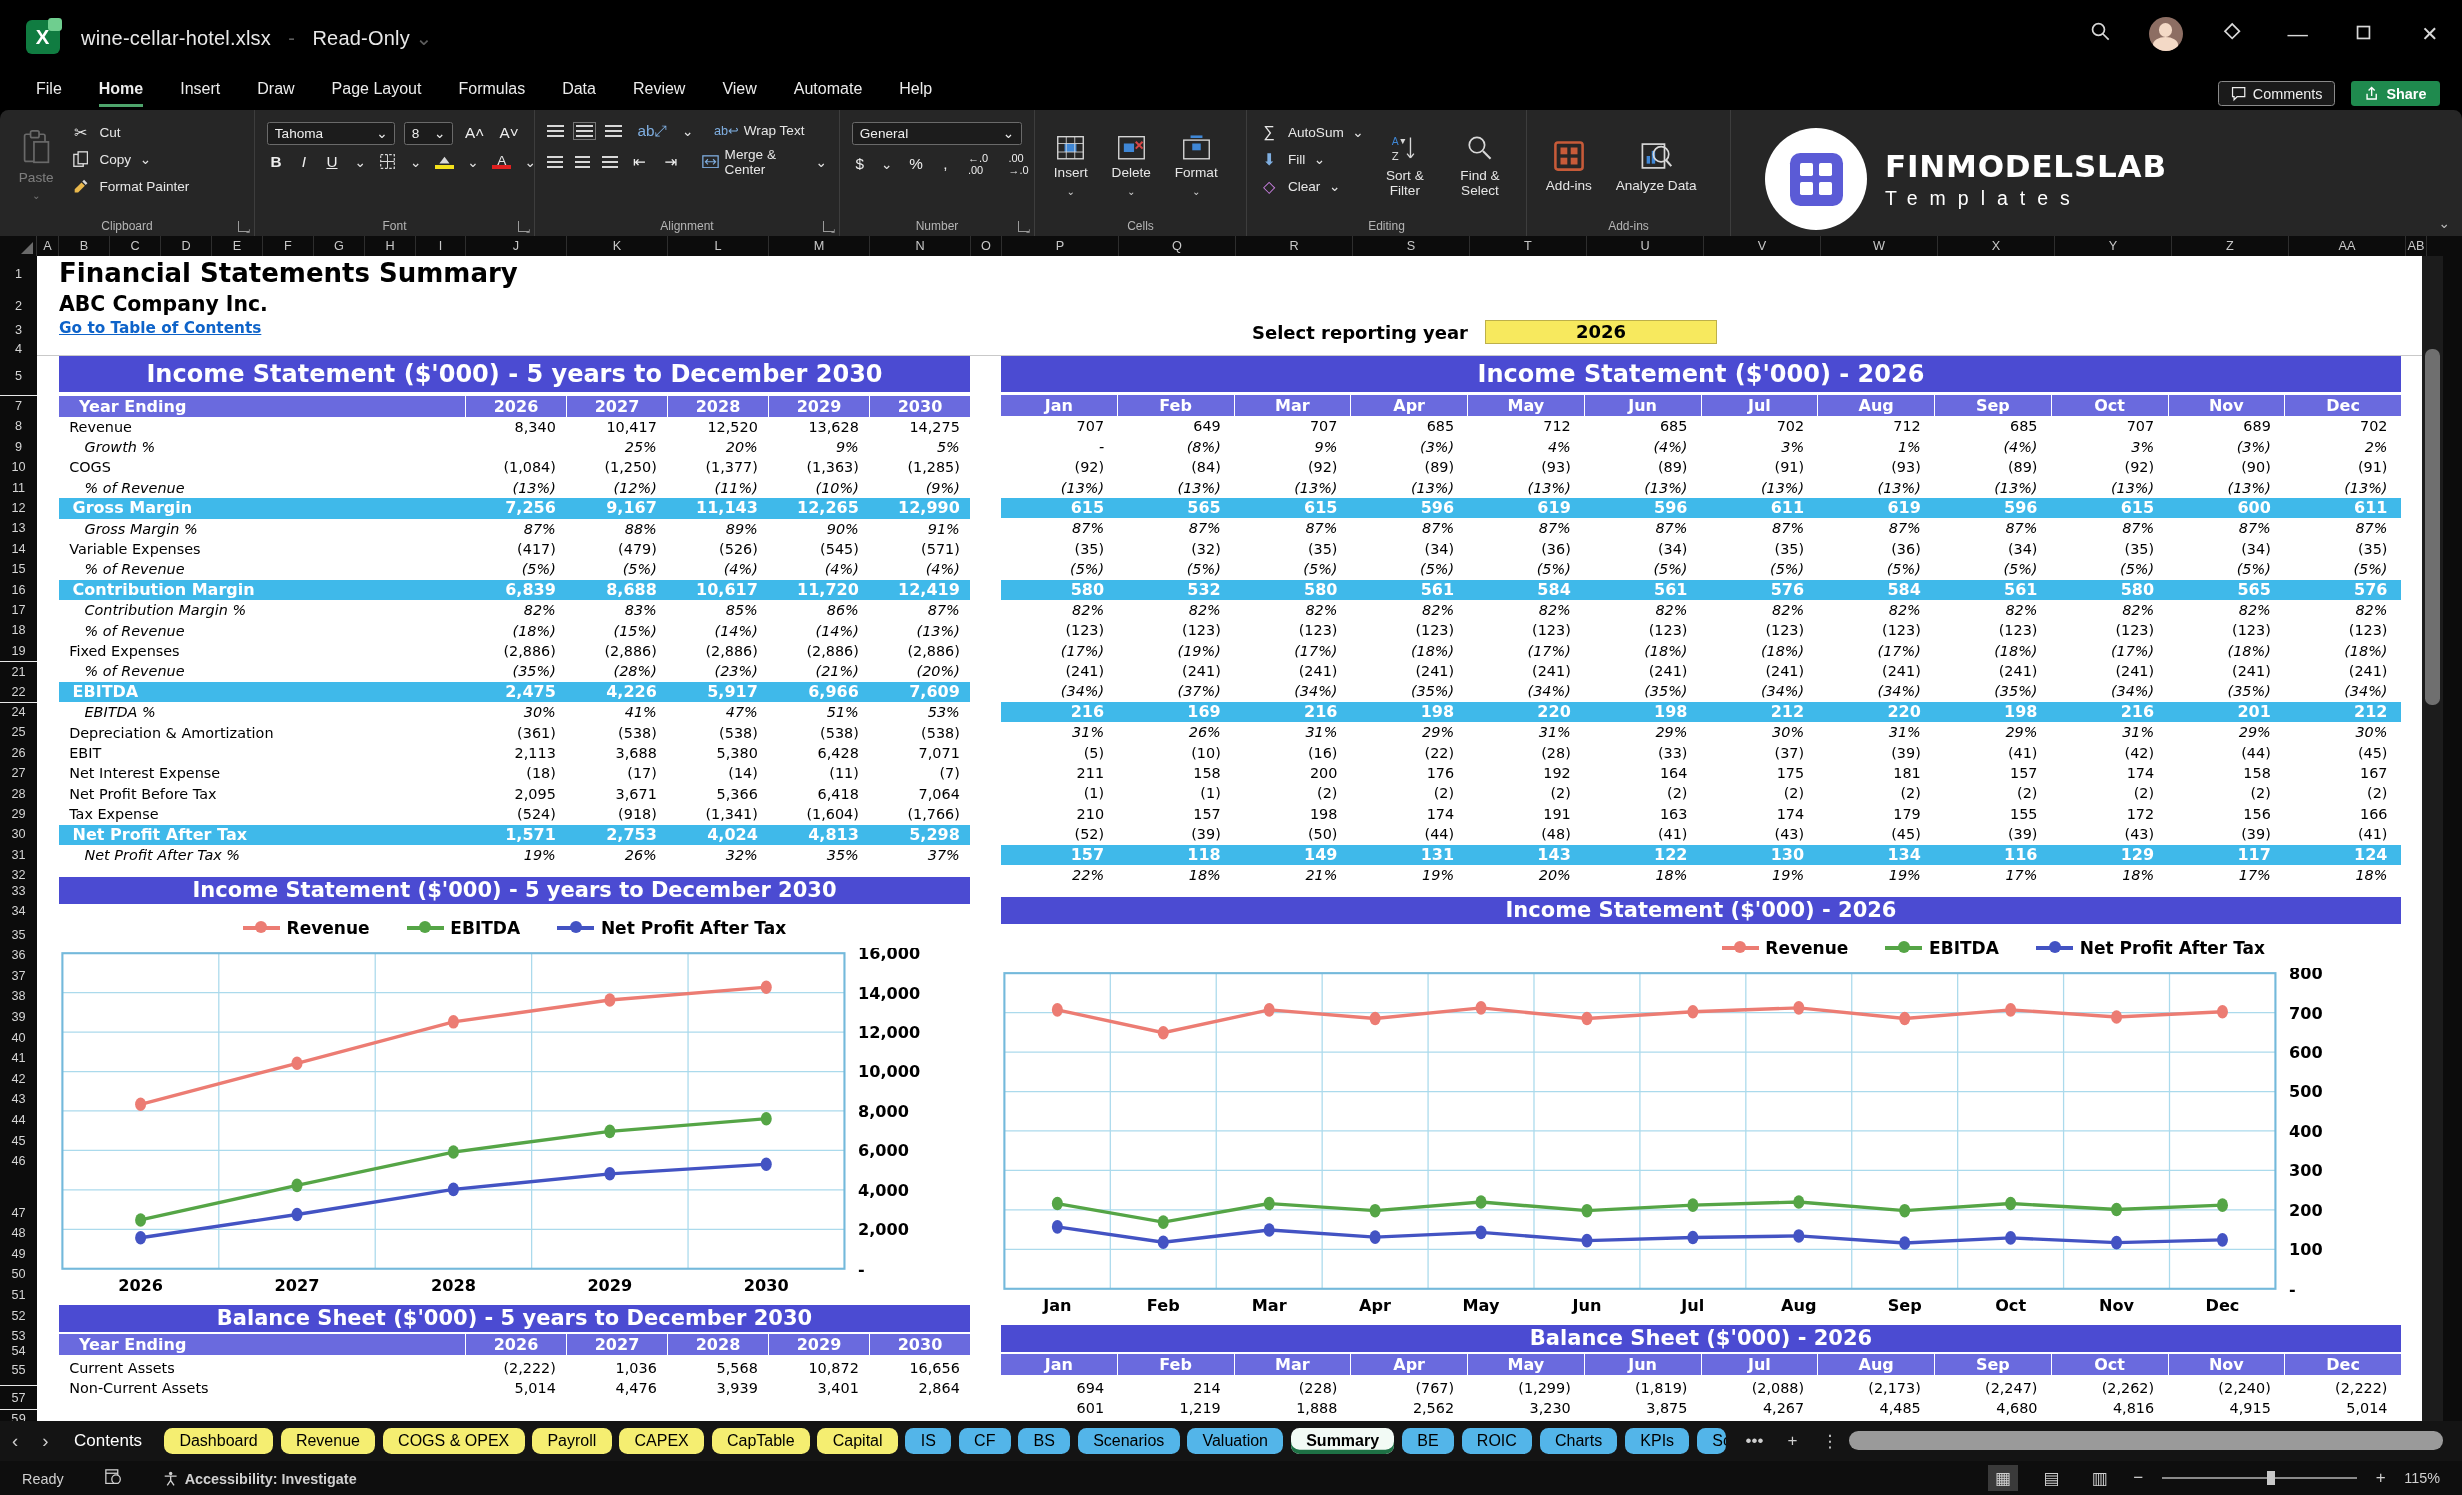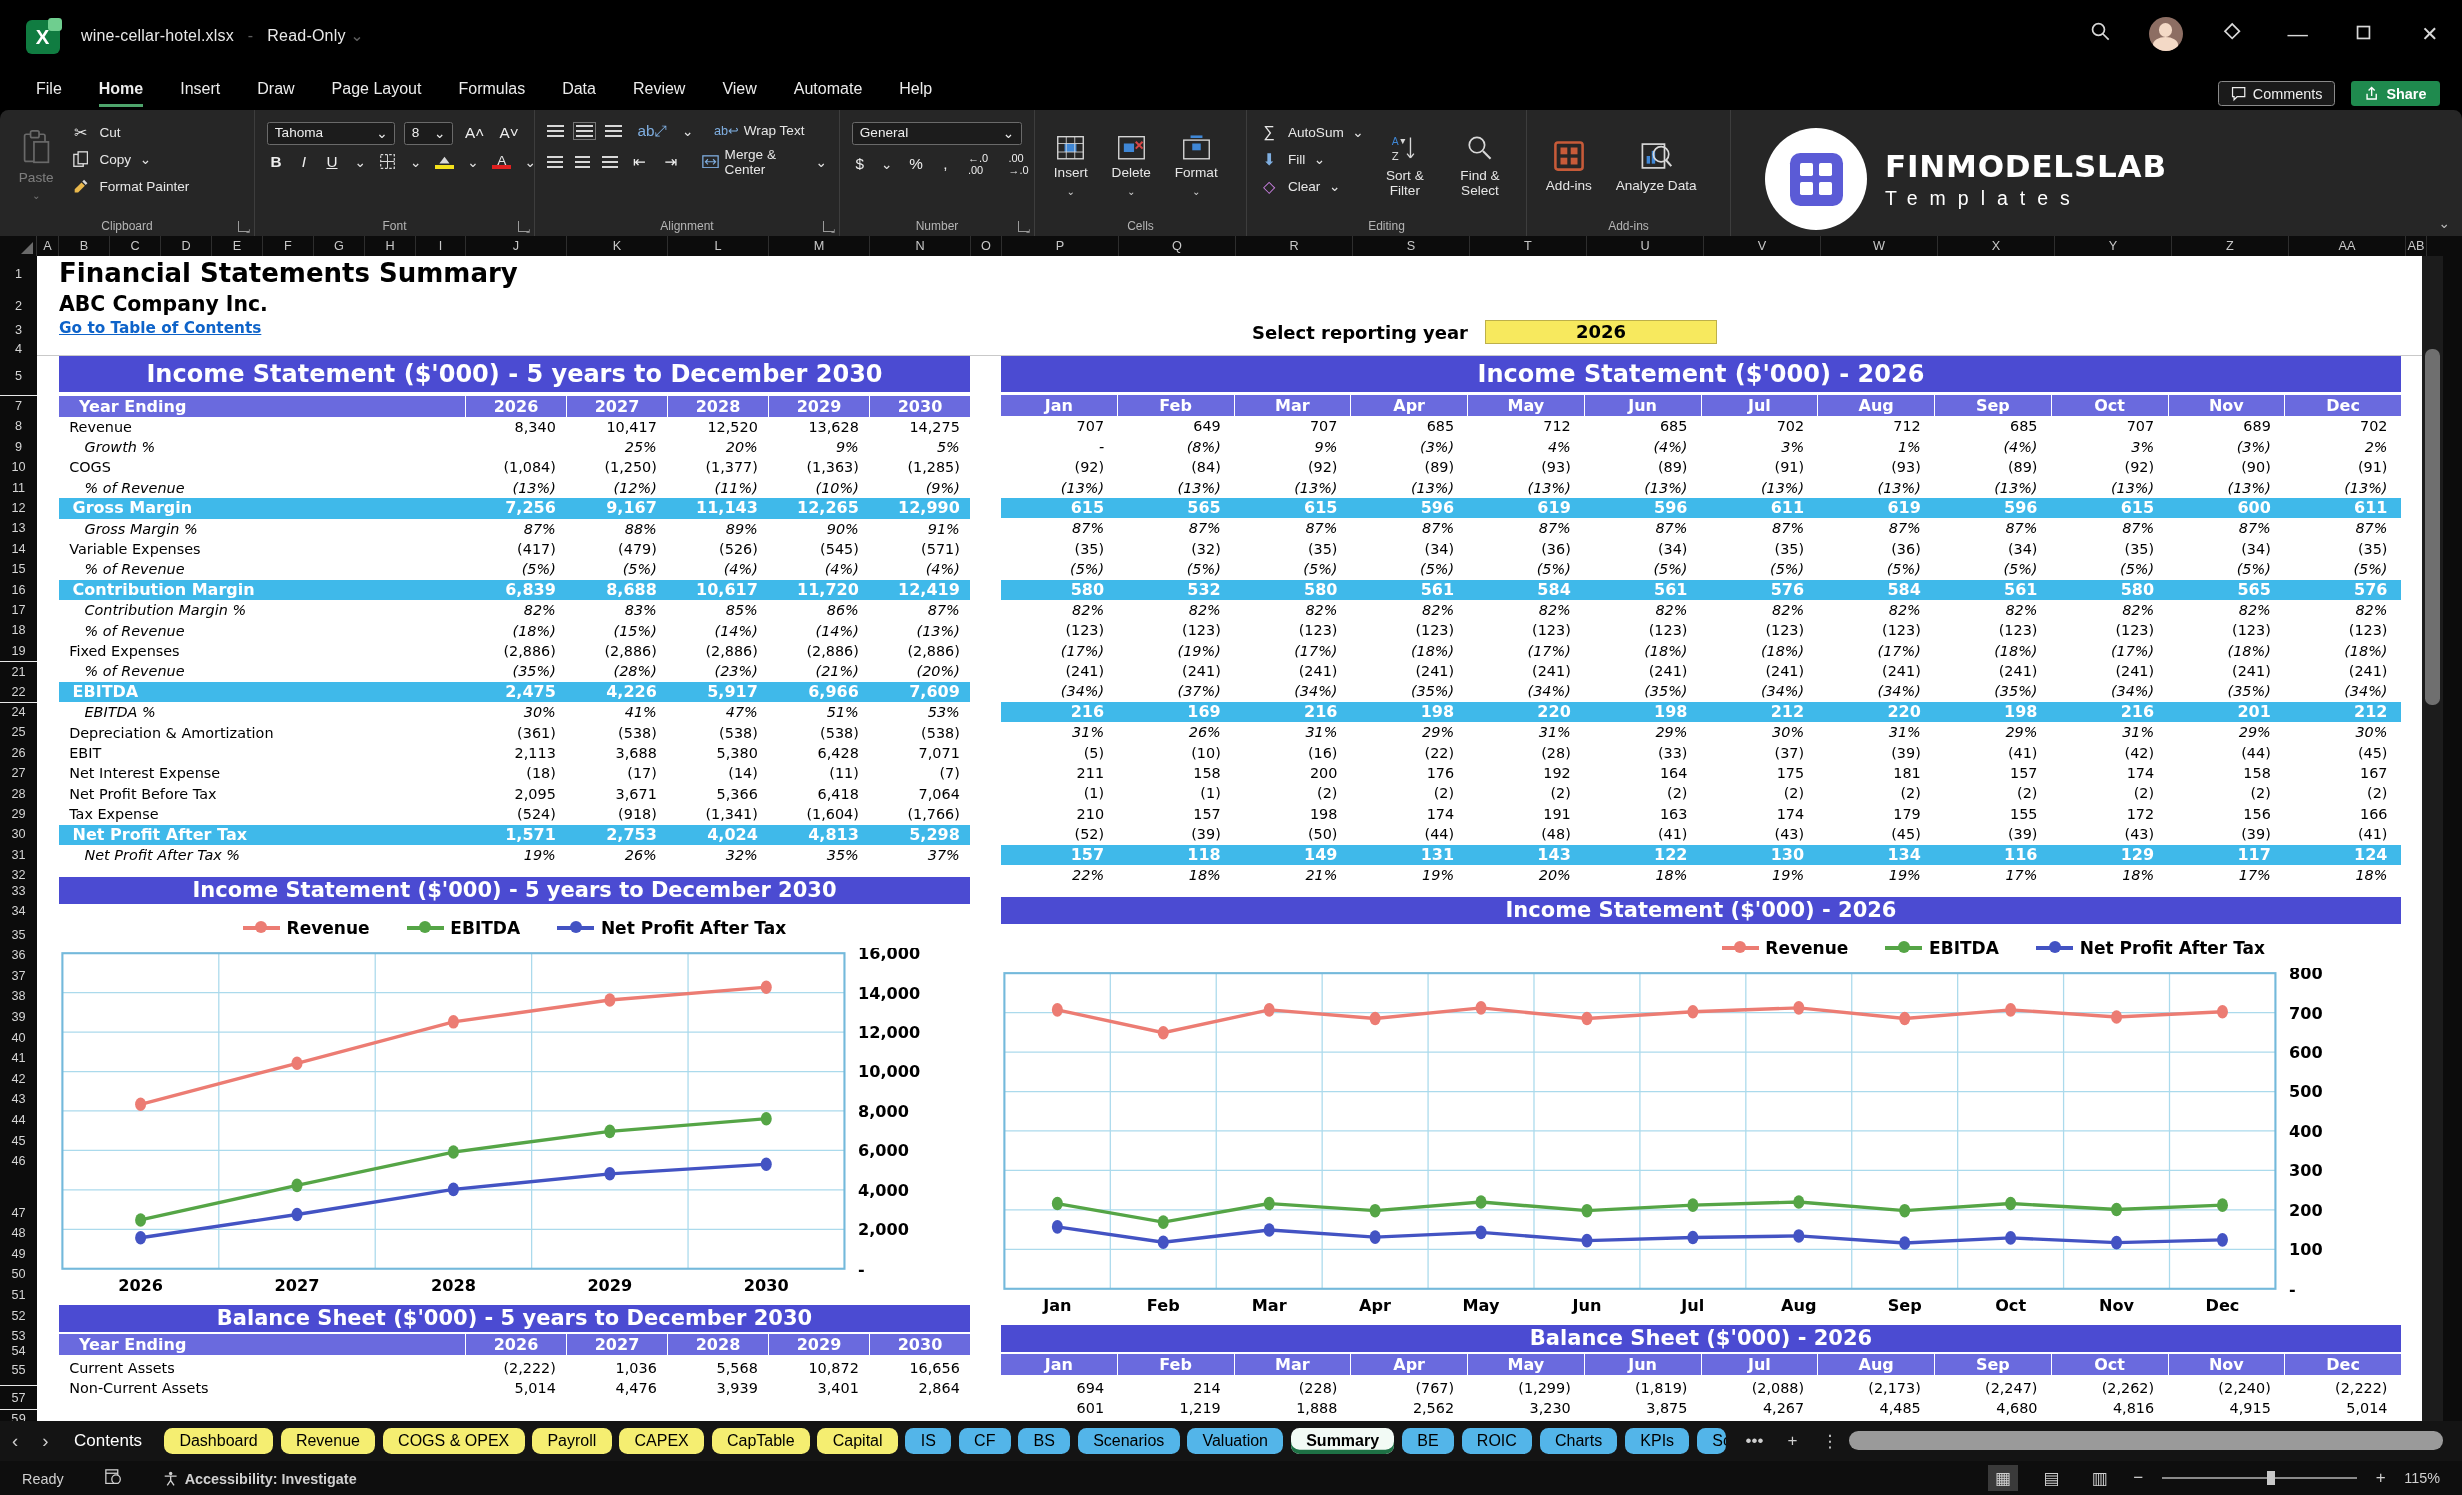--- a/index.html
+++ b/index.html
@@ -5,21 +5,21 @@
   * { margin:0; padding:0; box-sizing:border-box; }
   html,body { background:#000; }
   #app { position:relative; width:2462px; height:1495px; background:#000; overflow:hidden;
          font-family:"Liberation Sans", sans-serif; }
 
   
   .titlebar { position:absolute; left:0; top:0; width:2462px; height:76px; background:#000; color:#e8e8e8; }
   .app-icon { position:absolute; left:25.5px; top:20.4px; width:34px; height:34px; background:#107c41; border-radius:6px;
               color:#fff; font-weight:bold; font-size:20.4px; display:flex; align-items:center; justify-content:center; }
   .app-icon::after { content:""; position:absolute; right:-2.5px; top:-2.5px; width:13.6px; height:13.6px; background:#6fce8f; border-radius:3.4px; }
-  .tb-title { position:absolute; left:81px; top:25.5px; font-size:16px; letter-spacing:0.2px; }
+  .tb-title { position:absolute; left:81px; top:25.5px; font-size:20px; letter-spacing:0.2px; }
   .tb-title .dim { color:#cfcfcf; }
   .tb-right { position:absolute; right:15.3px; top:17px; display:flex; align-items:center; gap:32px; }
   .tb-btn { color:#d8d8d8; font-size:20.4px; width:34px; text-align:center; cursor:default; }
   .avatar { width:34px; height:34px; border-radius:50%; background:#8d6e63; position:relative; overflow:hidden; }
   .avatar::before { content:""; position:absolute; left:10.2px; top:6px; width:13.6px; height:13.6px; border-radius:50%; background:#f3d9c6; }
   .avatar::after { content:""; position:absolute; left:4.2px; top:20.4px; width:25.5px; height:15.3px; border-radius:50% 50% 0 0; background:#f3d9c6; }
 
   
   .menubar { position:absolute; left:0; top:76px; width:2462px; height:35px; background:#000; display:flex; align-items:center; }
   .menu-items { display:flex; gap:37px; padding-left:36px; }
@@ -39,21 +39,21 @@
   .launcher { position:absolute; bottom:4.2px; right:5.1px; width:11px; height:11px; border-left:0.8px solid #9a9a9a; border-bottom:0.8px solid #9a9a9a; }
   .launcher::after { content:"⌟"; position:absolute; right:-1.7px; bottom:-3.4px; color:#9a9a9a; font-size:10.2px; }
   .bigbtn { display:flex; flex-direction:column; align-items:center; justify-content:center; gap:5.1px;
             font-size:13.6px; padding:1.7px 6.8px; text-align:center; line-height:1.15; }
   .bigbtn .caret { font-size:10.2px; color:#cfcfcf; }
   .dim { opacity:.45; }
   .rcol { display:flex; flex-direction:column; justify-content:flex-start; gap:6.8px; padding-top:3.4px; }
   .rrow { display:flex; align-items:center; gap:8.5px; font-size:13.6px; }
   .ricon { width:20.4px; height:20.4px; display:inline-flex; align-items:center; justify-content:center; font-size:16px; }
   .combo { background:#1c1c1c; border:0.8px solid #6a6a6a; border-radius:2.5px; color:#eee; font-size:13.6px;
-           padding:2.5px 6.8px; display:flex; justify-content:space-between; align-items:flex-start; }
+           padding:2.5px 6.8px; display:flex; justify-content:space-between; align-items:center; }
   .glyph-btn { font-size:15.3px; color:#eee; padding:0 3.4px; }
   .bars { display:inline-block; width:17px; height:12px; background:
           linear-gradient(#d8d8d8 0 1.7px, transparent 1.7px 5.1px, #d8d8d8 5.1px 6.8px, transparent 6.8px 10.2px, #d8d8d8 10.2px 12px); }
   .fillbar { display:inline-block; width:18.7px; height:4.2px; margin-top:-1.7px; }
   .brand { display:flex; align-items:center; gap:18px; padding:12px 25.5px 0 34px; }
   .brand-oval { width:102px; height:102px; background:#fff; border-radius:50%; display:flex; align-items:center; justify-content:center; }
   .brand-sq { width:53px; height:53px; background:#5b5bd6; border-radius:10.2px; display:grid; grid-template-columns:1fr 1fr; gap:6px; padding:10.2px; }
   .brand-sq div { background:#fff; border-radius:1.7px; }
   .brand-text .l1 { color:#fff; font-weight:bold; font-size:31px; letter-spacing:0.8px; font-family:"DejaVu Sans", sans-serif; }
   .brand-text .l2 { color:#fff; font-size:19.5px; letter-spacing:12px; margin-top:3.4px; }

